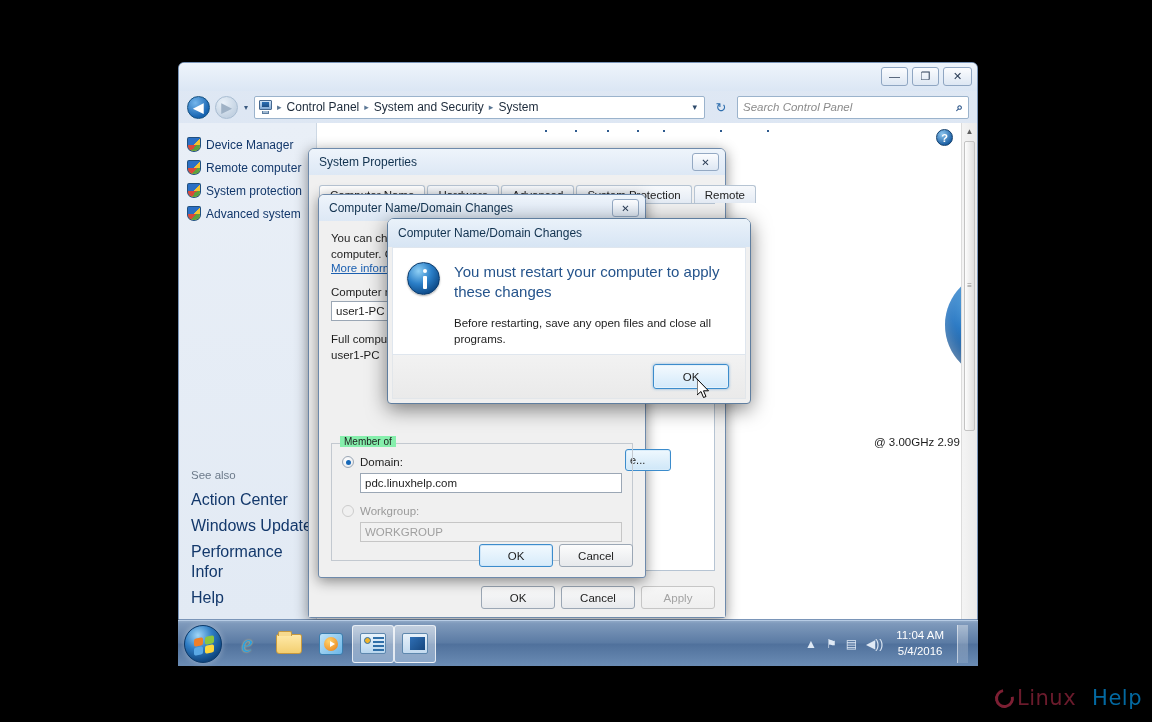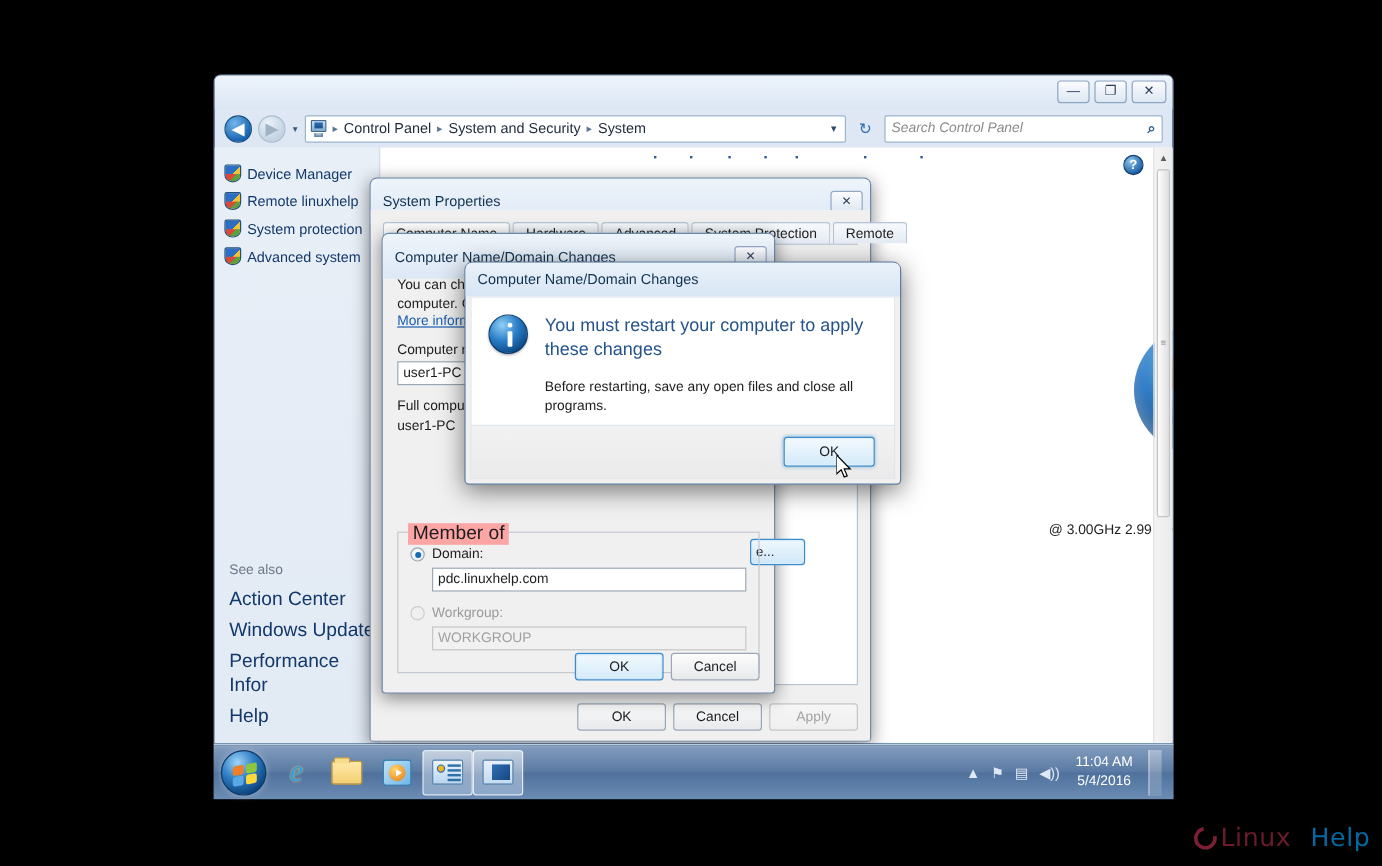--- a/index.html
+++ b/index.html
@@ -98,21 +98,21 @@
   .sb-arrow { height: 17px; display: flex; align-items: center; justify-content: center;
     font-size: 8px; color: #5e5e5e; }
   .sb-thumb { position: absolute; left: 2px; right: 2px; top: 18px; height: 290px;
     background: linear-gradient(90deg,#fdfdfd,#dfdfdf); border: 1px solid #c3c3c3; border-radius: 2px; }
   .sb-grip { position: absolute; left: 50%; top: 50%; transform: translate(-50%,-50%);
     font-size: 8px; color: #8a8a8a; letter-spacing: 0; line-height: 2px; }
 
   
   .dlg { position: absolute; border: 1px solid #6e8aab; border-radius: 6px 6px 3px 3px;
     background: #f0f0f0; box-shadow: 0 3px 14px rgba(0,0,0,.45); }
-  .dlg-title { height: 37px; display: flex; align-items: center; padding: 0 6px 0 10px;
+  .dlg-title { height: 26px; display: flex; align-items: center; padding: 0 6px 0 10px;
     background: linear-gradient(#eef4fb,#dde8f5); border-radius: 5px 5px 0 0;
     font-size: 12px; color: #11324f; }
   .dlg-title .tx { flex: 1; white-space: nowrap; overflow: hidden; }
   .xbtn { width: 27px; height: 18px; border: 1px solid #94a9c3; border-radius: 3px;
     background: linear-gradient(#fbfcfe,#dde7f3); display: flex; align-items: center;
     justify-content: center; font-size: 10px; color: #2b3d56; }
 
   
   #sysprops { left: 308px; top: 148px; width: 418px; height: 470px; }
   #sp-body { position: absolute; left: 0; right: 0; top: 26px; bottom: 0;
@@ -137,22 +137,22 @@
   #cndc { left: 318px; top: 194px; width: 328px; height: 384px; }
   #cndc-body { position: absolute; left: 0; right: 0; top: 26px; bottom: 0; padding: 10px 12px; }
   .cndc-text { font-size: 11.5px; color: #1d1d1d; line-height: 1.35; }
   .cndc-link { font-size: 11.5px; color: #1b5fb0; text-decoration: underline; }
   .fld-label { font-size: 11.5px; color: #1d1d1d; margin: 12px 0 3px; }
   .txtinput { height: 20px; background: #fff; border: 1px solid #9ba7b5;
     display: flex; align-items: center; padding: 0 4px; font-size: 11.5px; color: #1d1d1d; }
   .txtinput.dis { background: #f1f1f1; color: #a0a0a0; border-color: #c6c6c6; }
   .groupbox { position: absolute; left: 12px; right: 12px; top: 222px; height: 118px;
     border: 1px solid #c3c9d0; }
-  .gb-title { position: absolute; left: 8px; top: -8px; background: #fca5a5;
-    padding: 0 4px; font-size: 16px; color: #1d1d1d; text-align: right; }
+  .gb-title { position: absolute; left: 8px; top: -8px; background: #86efac;
+    padding: 0 4px; font-size: 10px; color: #1d1d1d; text-align: right; }
   .radiorow { display: flex; align-items: center; gap: 6px; font-size: 11.5px; color: #1d1d1d; }
   .radio { width: 12px; height: 12px; border-radius: 50%; border: 1px solid #9ba7b5;
     background: radial-gradient(circle at 40% 35%, #fff, #e3e6ea); flex: none; position: relative; }
   .radio.on:after { content: ''; position: absolute; left: 3px; top: 3px; width: 5px; height: 5px;
     border-radius: 50%; background: #1668b8; }
   .radio.dis { background: #f0f0f0; border-color: #cccccc; }
   .radiorow.dis { color: #9a9a9a; }
   .cndc-footer { position: absolute; right: 12px; bottom: 10px; display: flex; gap: 6px; }
   .changebtn { position: absolute; right: -26px; top: 228px; width: 46px; height: 22px;
     border: 1px solid #3c8ccc; border-radius: 3px; box-shadow: inset 0 0 0 1px #d8ecfa;
@@ -293,21 +293,21 @@
     <div id="ebody">
 
       <div id="sidebar">
 
         <div class="sb-item">
           <span class="shield"></span>
           <span>Device Manager</span>
         </div>
         <div class="sb-item">
           <span class="shield"></span>
-          <span>Remote linuxhelp</span>
+          <span>Remote computer</span>
         </div>
         <div class="sb-item">
           <span class="shield"></span>
           <span>System protection</span>
         </div>
         <div class="sb-item">
           <span class="shield"></span>
           <span>Advanced system</span>
         </div>
 

